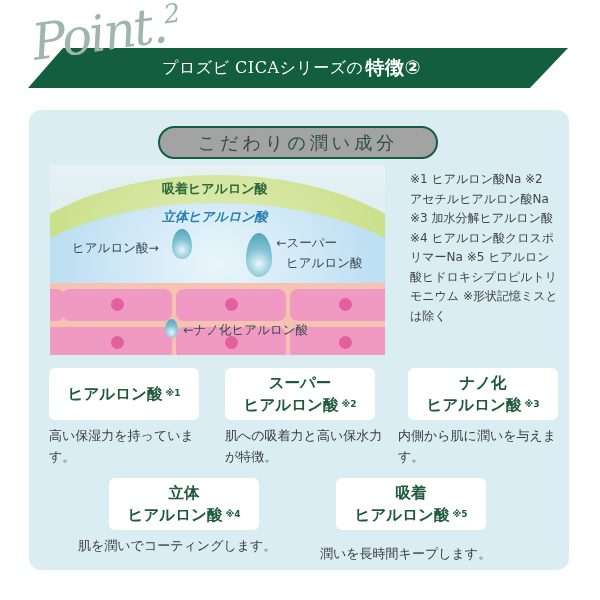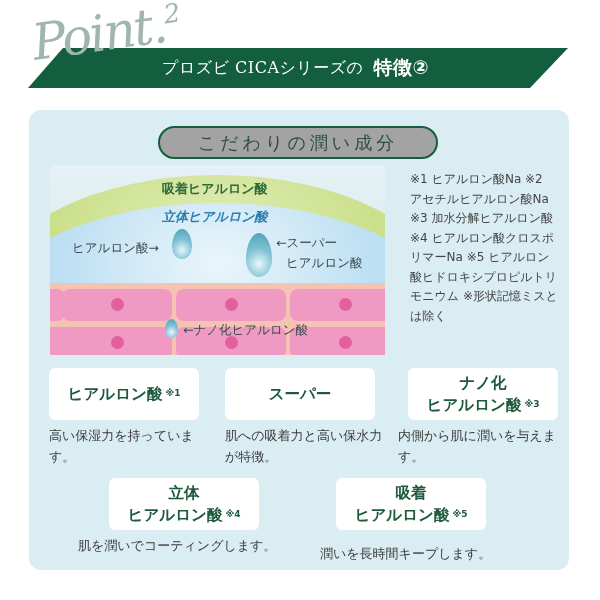--- a/index.html
+++ b/index.html
@@ -13,21 +13,21 @@
     clip-path: polygon(35px 0, 540px 0, 502px 40px, 0 40px);
   }
   .banner-text {
     position: absolute; left: 162px; top: 52px; height: 32px;
     display: flex; align-items: center;
     color: #ffffff; font-family: "DejaVu Serif", "Liberation Serif", serif;
     font-size: 16px; letter-spacing: 0.5px; white-space: nowrap;
   }
   .banner-text .strong {
     font-family: "DejaVu Sans", "Liberation Sans", sans-serif;
-    font-weight: bold; font-size: 19px; margin-left: 10px;
+    font-weight: bold; font-size: 19px; margin-left: 2px;
   }
   .point-script {
     position: absolute; left: 36px; top: 18px;
     font-family: "DejaVu Serif", "Liberation Serif", serif; font-style: italic;
     font-size: 50px; color: #9fb5ae; letter-spacing: -2px;
     transform: rotate(-8deg); transform-origin: left bottom;
     line-height: 1; white-space: nowrap;
   }
   .point-script .num { font-size: 26px; vertical-align: top; position: relative; top: 2px; }
 
@@ -162,20 +162,21 @@
 
 <div class="footnote">※1 ヒアルロン酸Na ※2　アセチルヒアルロン酸Na　※3 加水分解ヒアルロン酸　※4 ヒアルロン酸クロスポリマーNa ※5 ヒアルロン酸ヒドロキシプロピルトリモニウム ※形状記憶ミスとは除く</div>
 
 <div class="fbox" style="left:49px; top:368px; width:150px; height:52px;text-align:right;">
   <div><span>ヒアルロン酸</span><span class="sup">※1</span></div>
 </div>
 <div class="fdesc" style="left:49px; top:425px; width:160px;">高い保湿力を持っています。</div>
 
 <div class="fbox" style="left:225px; top:368px; width:150px; height:52px;">
   <div>スーパー</div>
+  <div><span>ヒアルロン酸</span><span class="sup">※2</span></div>
 </div>
 <div class="fdesc" style="left:225px; top:425px; width:160px;">肌への吸着力と高い保水力が特徴。</div>
 
 <div class="fbox" style="left:398px; top:368px; width:150px; height:52px;margin-left:10px;">
   <div>ナノ化</div>
   <div><span>ヒアルロン酸</span><span class="sup">※3</span></div>
 </div>
 <div class="fdesc" style="left:398px; top:425px; width:160px;">内側から肌に潤いを与えます。</div>
 
 <div class="fbox" style="left:109px; top:478px; width:150px; height:52px;">

